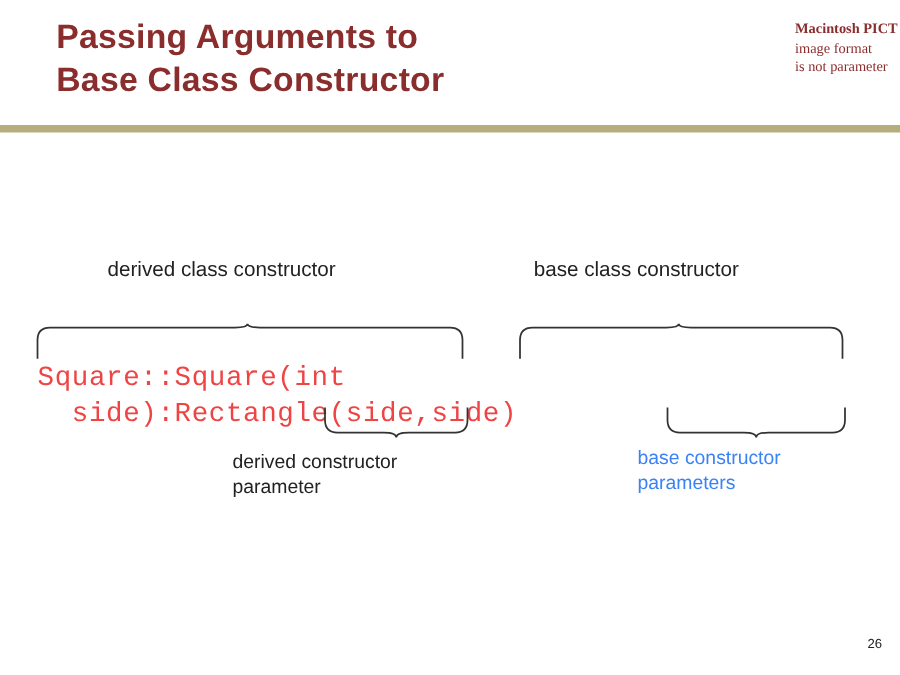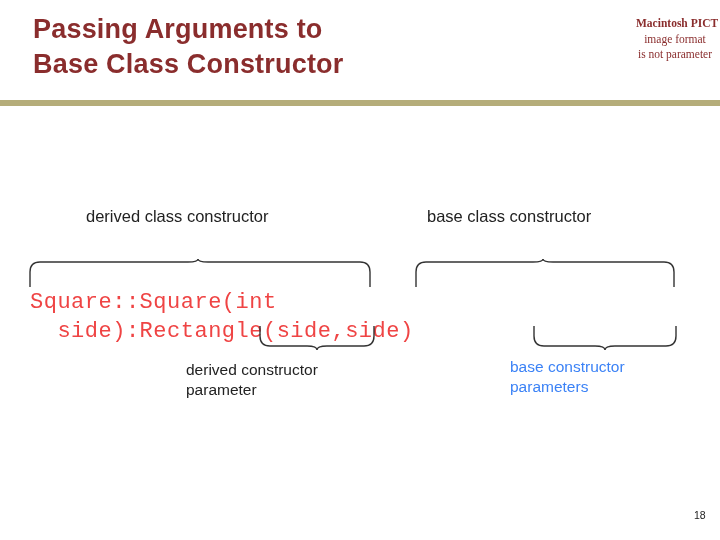--- a/index.html
+++ b/index.html
@@ -14,21 +14,21 @@
     position: relative;
     overflow: hidden;
   }
   .slide {
     position: absolute;
     inset: 0;
   }
   
   .title {
     position: absolute;
-    left: 33px;
+    left: 45px;
     top: 12px;
     width: 470px;
     font-size: 27px;
     font-weight: bold;
     color: #8a2d2d;
     line-height: 1.3;
     letter-spacing: 0.2px;
   }
   .title-line {
     display: block;
@@ -37,21 +37,20 @@
   
   .pict-box {
     position: absolute;
     left: 636px;
     top: 16px;
     width: 78px;
     height: 62px;
     color: #8a2d2d;
     font-family: "Liberation Serif", serif;
     font-size: 11.5px;
-    text-align: center;
     line-height: 1.35;
   }
   .pict-box div {
     white-space: nowrap;
   }
   .pict-bold {
     font-weight: bold;
   }
   
   .divider {
@@ -181,15 +180,15 @@
 
   <div class="ann-derived">
     <span class="ann-line">derived constructor</span>
     <span class="ann-line">parameter</span>
   </div>
   <div class="ann-base">
     <span class="ann-line">base constructor</span>
     <span class="ann-line">parameters</span>
   </div>
 
-  <div class="footer-page">18</div>
+  <div class="footer-page">26</div>
 
 </div>
 
 </body></html>

